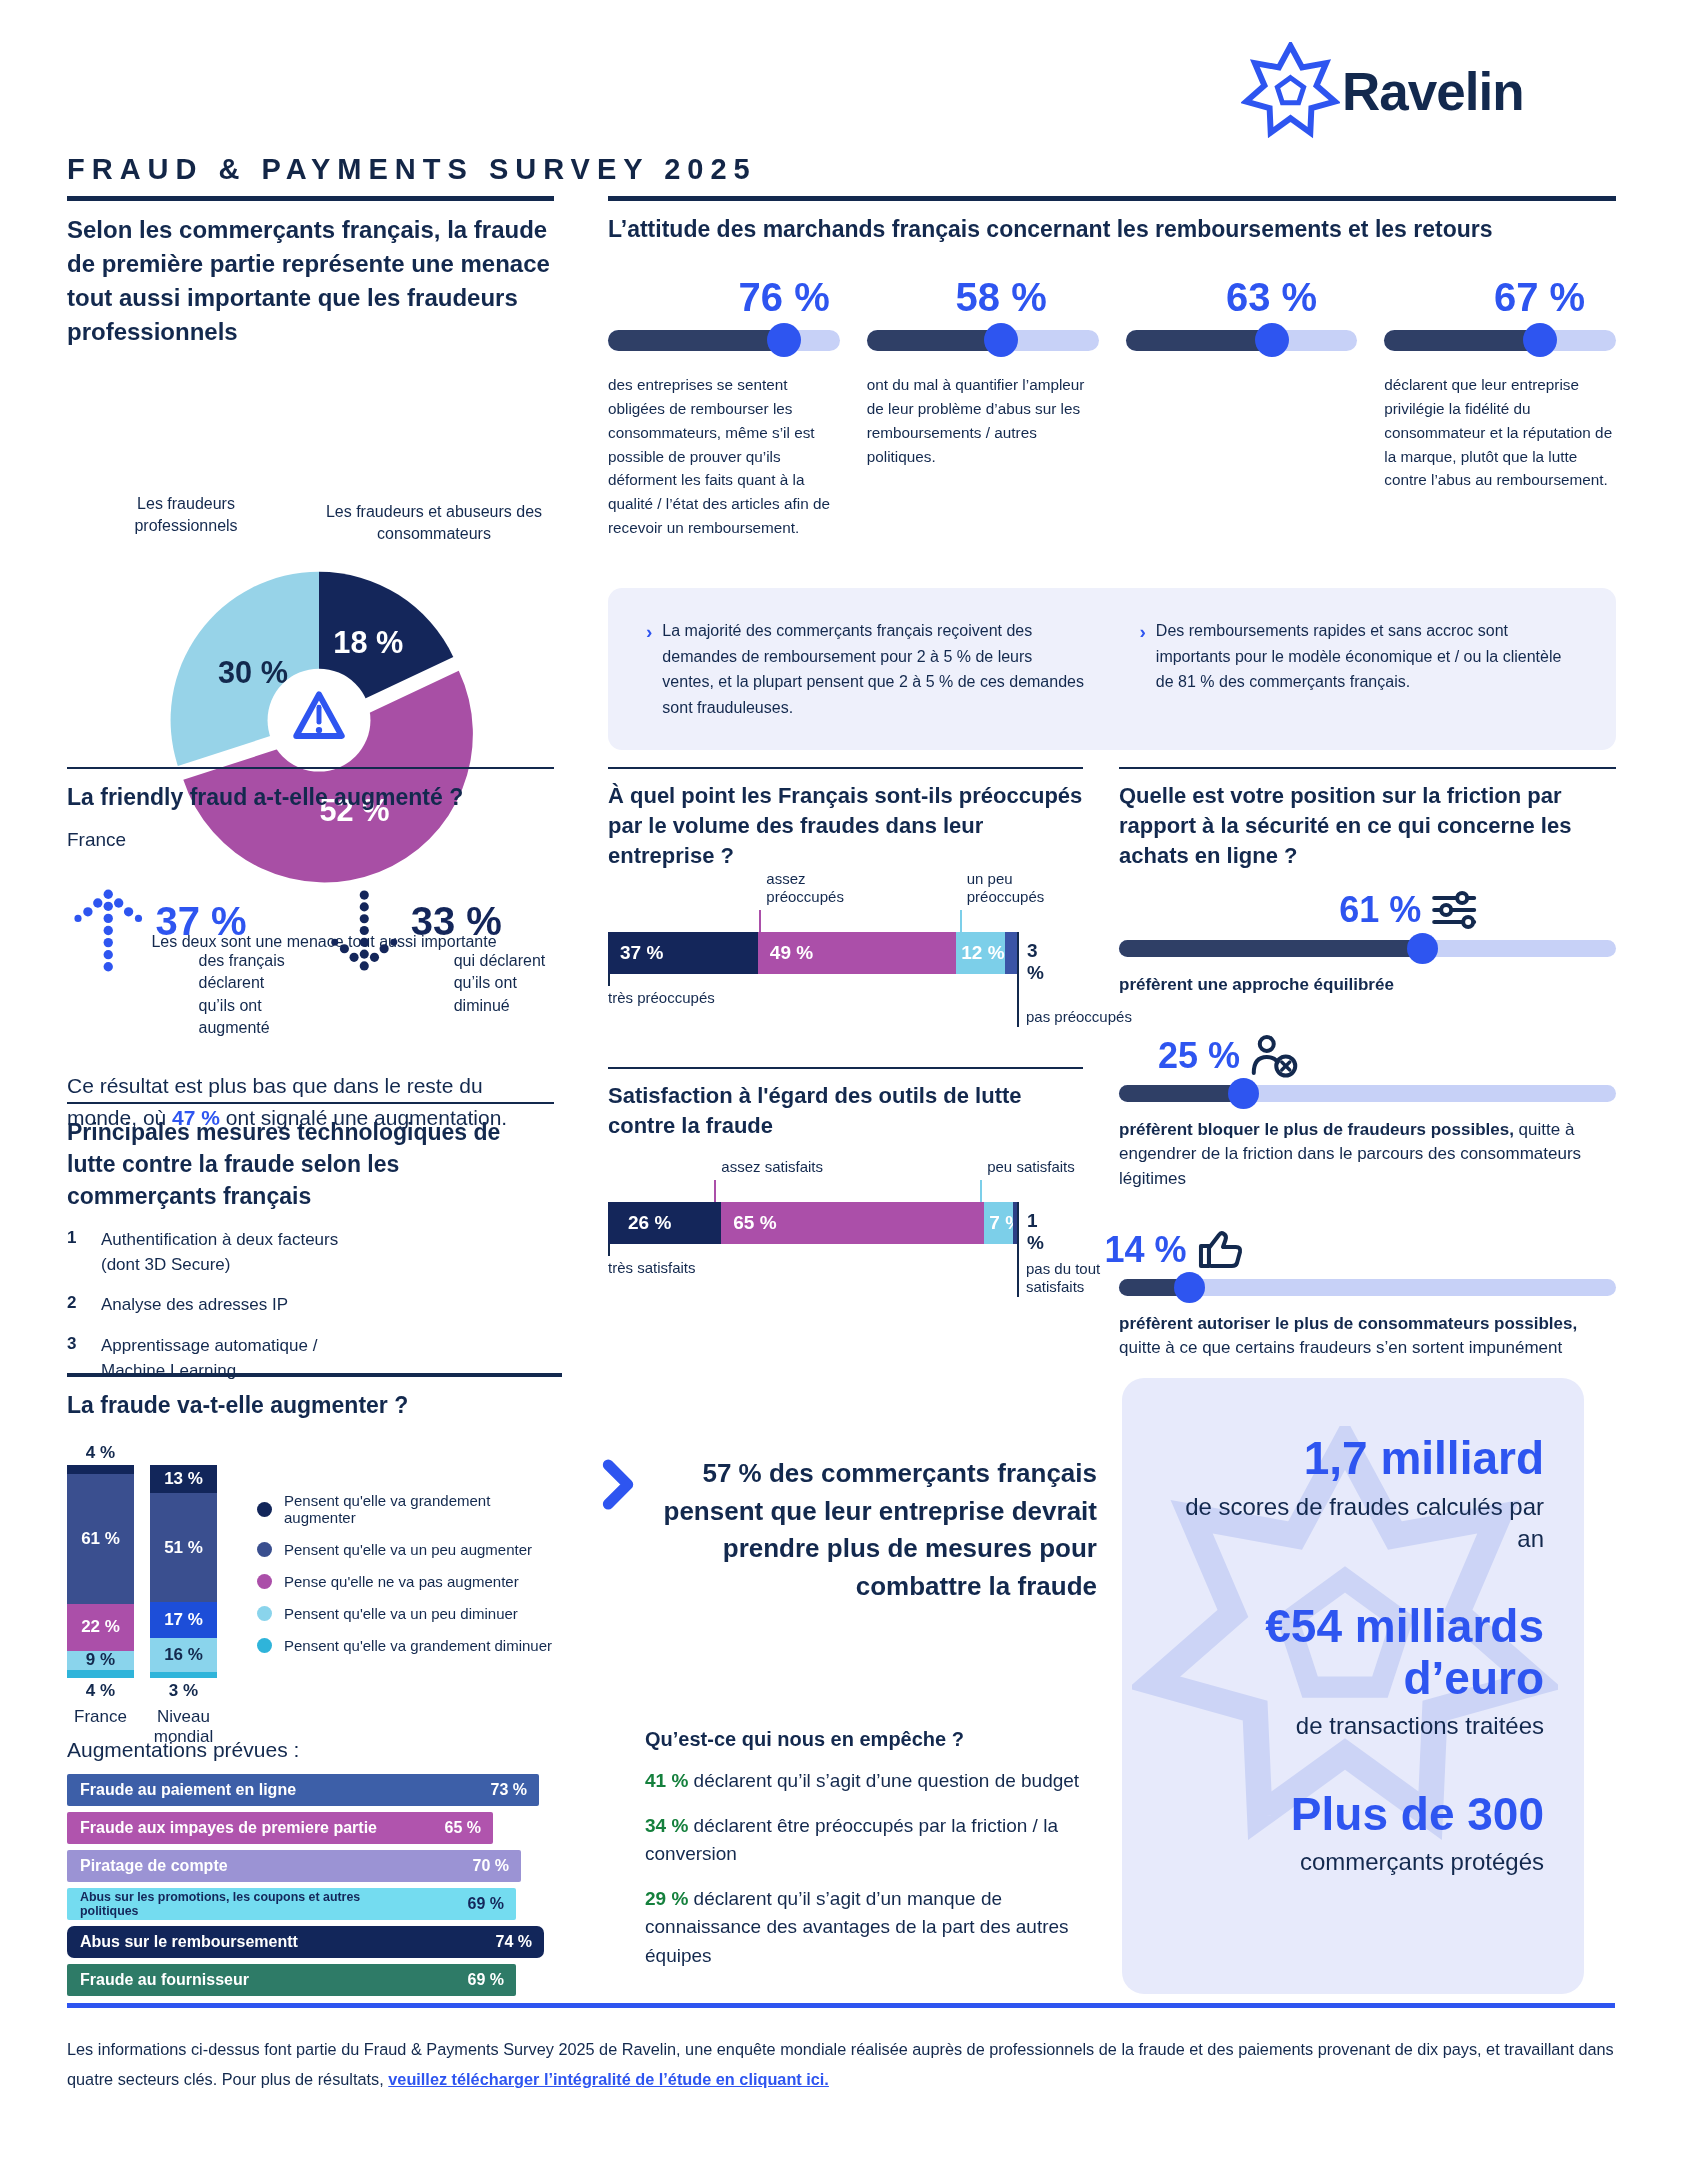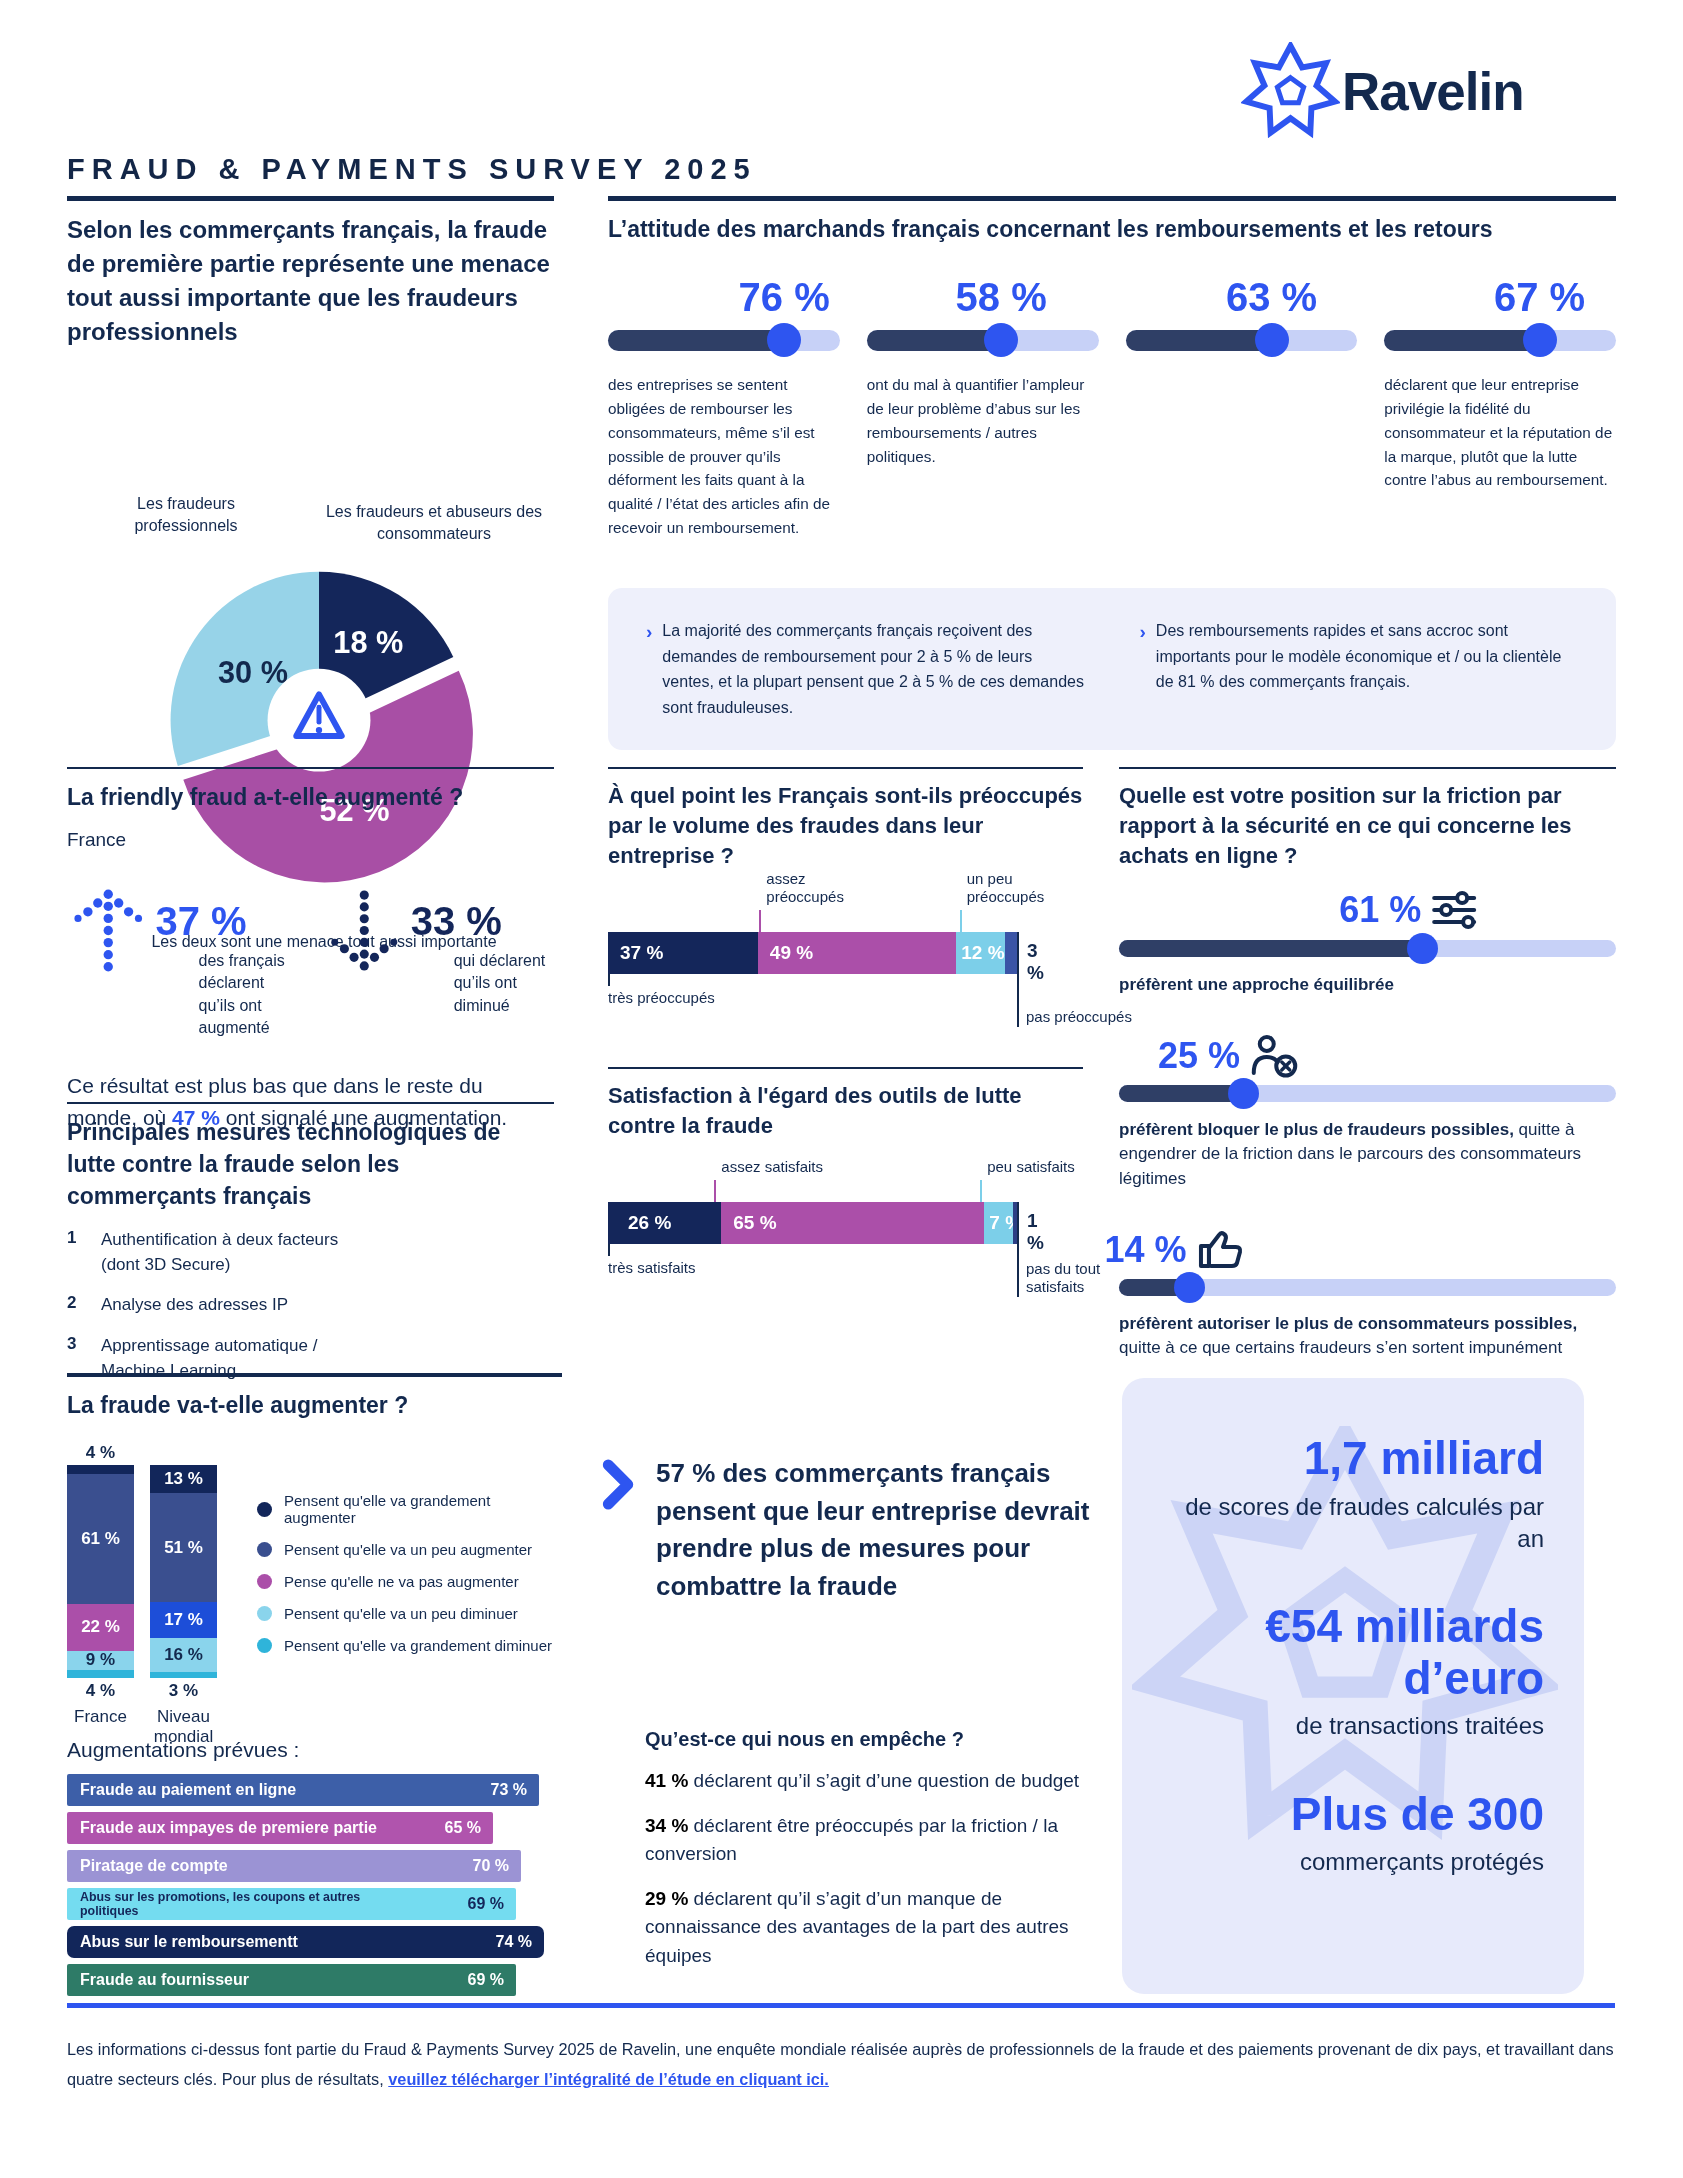--- a/index.html
+++ b/index.html
@@ -84,21 +84,21 @@
   .hb-bar{height:32px;display:flex;align-items:center;justify-content:space-between;padding:0 12px 0 13px;box-sizing:border-box;border-radius:2px;}
   .hb-label{font-size:16px;font-weight:700;}
   .hb-label.small{font-size:12.4px;line-height:1.15;width:75%;}
   .hb-val{font-size:16px;font-weight:700;white-space:nowrap;}
   
   .majority{display:flex;gap:20px;}
   .majority p{font-size:26px;line-height:1.45;font-weight:700;margin:0;}
   
   .emp-h{font-size:20px;font-weight:700;margin:0;}
   .emp-stat{font-size:19px;line-height:1.5;margin:16px 0 0;}
-  .emp-pct{color:#000000;font-weight:700;}
+  .emp-pct{color:#15803d;font-weight:700;}
   
   .stats-box{background:#e7eafb;border-radius:22px;overflow:hidden;box-sizing:border-box;padding:55px 40px 40px;display:flex;flex-direction:column;justify-content:space-between;align-items:flex-end;}
   .box-item{text-align:right;position:relative;z-index:1;}
   .box-value{font-size:46px;line-height:1.12;font-weight:700;color:#2e55f0;}
   .box-cap{font-size:24px;line-height:1.35;color:#13294e;margin-top:6px;}
   .watermark{position:absolute;left:10px;top:48px;z-index:0;}
   
   .f-rule{height:5px;background:#2e55f0;}
   .footer-p{font-size:16.3px;line-height:1.85;margin:26px 0 0;}
   .footer-link{color:#2e55f0;font-weight:700;text-decoration:underline;}
@@ -493,21 +493,21 @@
         </div>
         <div class="hb-row">
           <div class="hb-bar" style="width: 449px; background: rgb(46, 123, 103);">
             <span class="hb-label" style="color:#ffffff">Fraude au fournisseur</span>
             <span class="hb-val" style="color:#ffffff">69 %</span>
           </div>
         </div>
       </div>
   </div>
 
-  <div class="abs majority" style="left:602px;top:1455px;width:495px;">
+  <div class="abs majority" style="left:602px;top:1455px;width:495px;text-align:right;">
     <svg width="34" height="51" viewBox="0 0 34 52" style="flex:none;margin-top:4px;">
       <polyline points="6,6 26,26 6,46" fill="none" stroke="#2e55f0" stroke-width="11" stroke-linecap="round" stroke-linejoin="round"></polyline>
     </svg>
     <p>57 % des commerçants français pensent que leur entreprise devrait prendre plus de mesures pour combattre la fraude</p>
   </div>
 
   <div class="abs" style="left:645px;top:1728px;width:465px;">
     <h3 class="emp-h">Qu’est-ce qui nous en empêche ?</h3>
     <div id="empeche-stats">
         <p class="emp-stat"><span class="emp-pct">41 %</span> <span>déclarent qu’il s’agit d’une question de budget</span></p>

